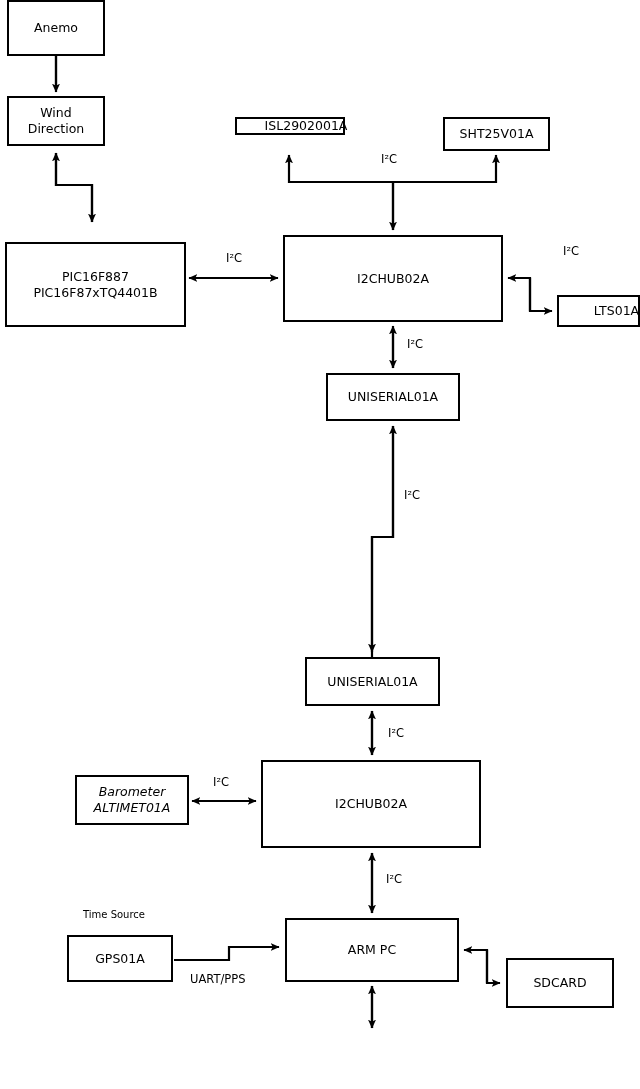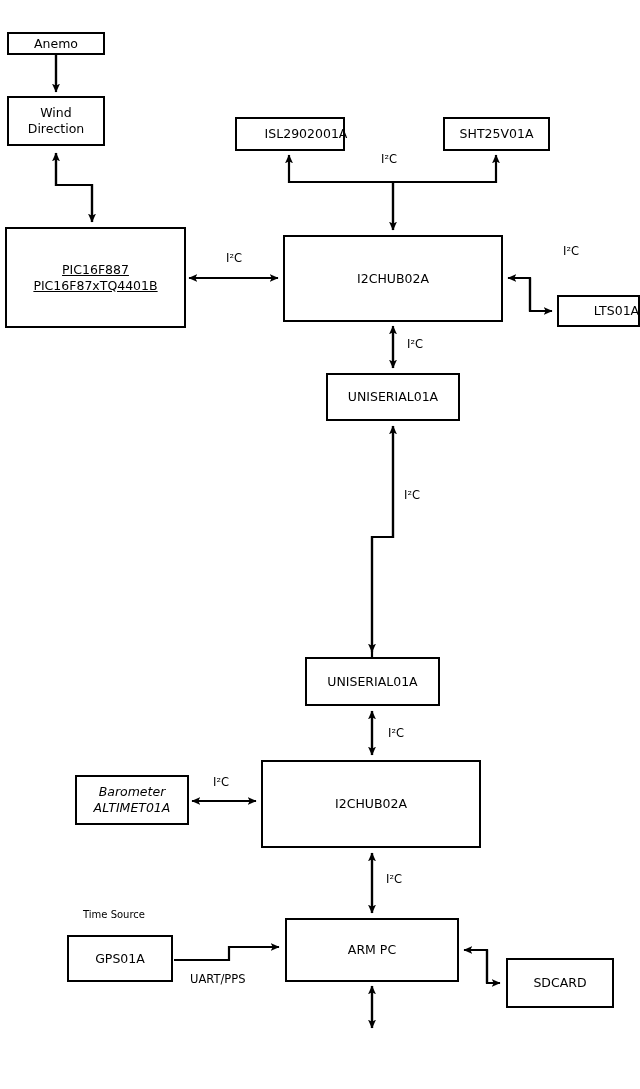--- a/index.html
+++ b/index.html
@@ -104,35 +104,35 @@
       <path d="M174,960 L229,960 L229,947 L279,947" marker-end="url(#arr)"></path>
 
       <path d="M487,983 L487,950 L464,950" marker-end="url(#arr)"></path>
       <path d="M487,950 L487,983 L500,983" marker-end="url(#arr)"></path>
 
       <line x1="372" y1="986" x2="372" y2="1028" marker-end="url(#arr)"></line>
       <line x1="372" y1="1028" x2="372" y2="986" marker-end="url(#arr)"></line>
     </g>
   </svg>
 
-  <div class="node" style="left:7px;  top:0px;   width:98px;  height:23px;margin-top:32px;">
+  <div class="node" style="left:7px;  top:0px;   width:98px;  height:56px;">
     <span class="lbl">Anemo</span>
   </div>
 
   <div class="node" style="left:7px;  top:96px; width:98px;  height:50px;">
     <span class="lbl">Wind
 Direction</span>
   </div>
 
-  <div class="node" style="left:5px;  top:227px; width:181px; height:101px;text-decoration:underline;">
+  <div class="node" style="left:5px;  top:242px; width:181px; height:85px;">
     <span class="lbl">PIC16F887
 PIC16F87xTQ4401B</span>
   </div>
 
-  <div class="node" style="left:235px; top:117px; width:110px; height:34px;padding-left:32px;">
+  <div class="node" style="left:235px; top:117px; width:110px; height:18px;padding-left:32px;">
     <span class="lbl">ISL2902001A</span>
   </div>
 
   <div class="node" style="left:443px; top:117px; width:107px; height:34px;">
     <span class="lbl">SHT25V01A</span>
   </div>
 
   <div class="node" style="left:283px; top:235px; width:220px; height:87px;">
     <span class="lbl">I2CHUB02A</span>
   </div>

